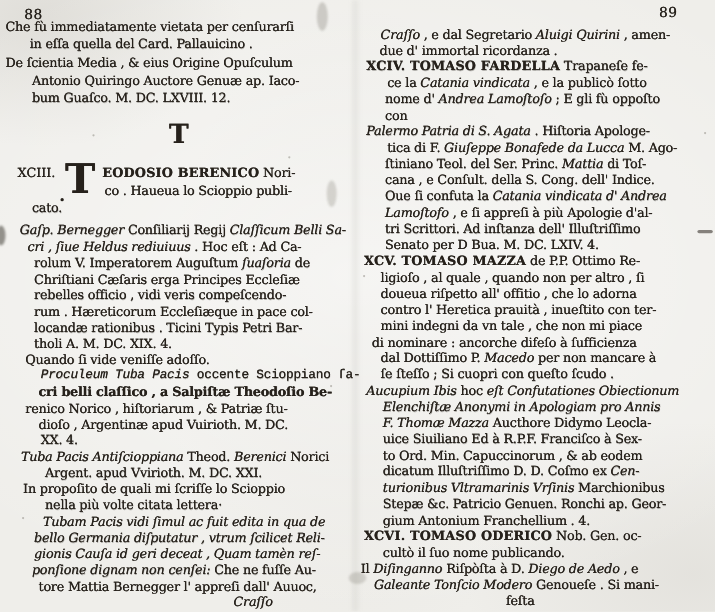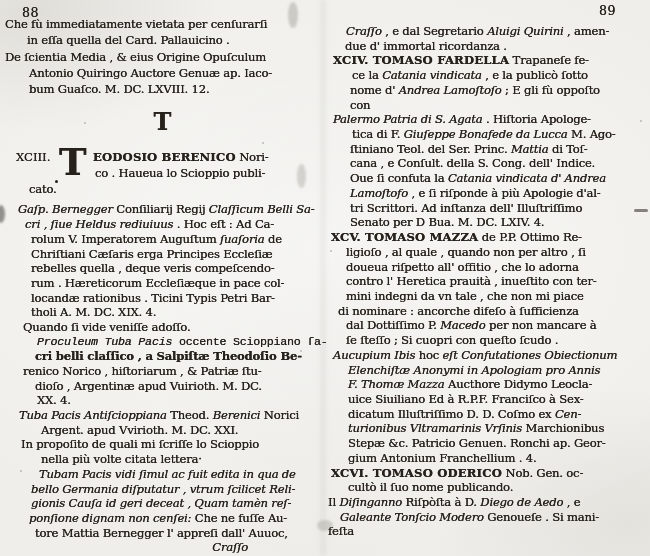--- a/index.html
+++ b/index.html
@@ -78,21 +78,21 @@
         <div class="tl" style="margin-left: 88px;"><span class="bd">EODOSIO BERENICO</span><span> Nori-</span></div>
         <div class="tl" style="margin-left: 90px;"><span>co . Haueua lo Scioppio publi-</span></div>
         <div class="tl" style="margin-left: 24px;"><span>cato.</span></div>
       </div>
   </div>
   <div id="body-lines">
       <div class="tl" style="margin-left: 13px;"><span class="it">Gaſp. Bernegger</span><span> Conſiliarij Regij </span><span class="it">Claſſicum Belli Sa-</span></div>
       <div class="tl" style="margin-left: 20px;"><span class="it">cri , ſiue Heldus rediuiuus</span><span> . Hoc eſt : Ad Ca-</span></div>
       <div class="tl" style="margin-left: 26px;"><span>rolum V. Imperatorem Auguſtum </span><span class="it">ſuaſoria</span><span> de</span></div>
       <div class="tl" style="margin-left: 26px;"><span>Chriſtiani Cæſaris erga Principes Eccleſiæ</span></div>
-      <div class="tl" style="margin-left: 26px;"><span>rebelles quella , deque veris compeſcendo-</span></div>
+      <div class="tl" style="margin-left: 26px;"><span>rebelles officio , vidi veris compeſcendo-</span></div>
       <div class="tl" style="margin-left: 26px;"><span>rum . Hæreticorum Eccleſiæque in pace col-</span></div>
       <div class="tl" style="margin-left: 26px;"><span>locandæ rationibus . Ticini Typis Petri Bar-</span></div>
       <div class="tl" style="margin-left: 26px;"><span>tholi A. M. DC. XIX. 4.</span></div>
       <div class="tl" style="margin-left: 18px;"><span>Quando ſi vide veniſſe adoſſo.</span></div>
       <div class="tl" style="margin-left: 32px; font-family: Liberation Mono, monospace;"><span class="it">Proculeum Tuba Pacis</span><span> occente Scioppiano ſa-</span></div>
       <div class="tl" style="margin-left: 30px; font-weight: bold;"><span>cri belli claſſico , a Salpiſtæ Theodoſio Be-</span></div>
       <div class="tl" style="margin-left: 18px;"><span>renico Norico , hiſtoriarum , &amp; Patriæ ſtu-</span></div>
       <div class="tl" style="margin-left: 30px;"><span>dioſo , Argentinæ apud Vuirioth. M. DC.</span></div>
       <div class="tl" style="margin-left: 32px;"><span>XX. 4.</span></div>
       <div class="tl" style="margin-left: 14px;"><span class="it">Tuba Pacis Antiſcioppiana</span><span> Theod. </span><span class="it">Berenici</span><span> Norici</span></div>
@@ -114,44 +114,45 @@
       <div class="tl" style="margin-left: 17px;"><span>due d' immortal ricordanza .</span></div>
       <div class="tl" style="margin-left: 5px;"><span class="bd">XCIV. TOMASO FARDELLA</span><span> Trapaneſe fe-</span></div>
       <div class="tl" style="margin-left: 24px;"><span>ce la </span><span class="it">Catania vindicata</span><span> , e la publicò ſotto</span></div>
       <div class="tl" style="margin-left: 22px;"><span>nome d' </span><span class="it">Andrea Lamoſtoſo</span><span> ; E gli fù oppoſto</span></div>
       <div class="tl" style="margin-left: 22px;"><span>con</span></div>
       <div class="tl" style="margin-left: 5px;"><span class="it">Palermo Patria di S. Agata</span><span> . Hiſtoria Apologe-</span></div>
       <div class="tl" style="margin-left: 24px;"><span>tica di F. </span><span class="it">Giuſeppe Bonafede da Lucca</span><span> M. Ago-</span></div>
       <div class="tl" style="margin-left: 22px;"><span>ſtiniano Teol. del Ser. Princ. </span><span class="it">Mattia</span><span> di Toſ-</span></div>
       <div class="tl" style="margin-left: 22px;"><span>cana , e Conſult. della S. Cong. dell' Indice.</span></div>
       <div class="tl" style="margin-left: 22px;"><span>Oue ſi confuta la </span><span class="it">Catania vindicata d' Andrea</span></div>
-      <div class="tl" style="margin-left: 22px;"><span class="it">Lamoſtofo</span><span> , e ſi riſponde à più Apologie d'al-</span></div>
+      <div class="tl" style="margin-left: 22px;"><span class="it">Lamoſtofo</span><span> , e ſi appreſi à più Apologie d'al-</span></div>
       <div class="tl" style="margin-left: 22px;"><span>tri Scrittori. Ad inſtanza dell' Illuſtriſſimo</span></div>
       <div class="tl" style="margin-left: 22px;"><span>Senato per D Bua. M. DC. LXIV. 4.</span></div>
       <div class="tl" style="margin-left: 3px;"><span class="bd">XCV. TOMASO MAZZA</span><span> de P.P. Ottimo Re-</span></div>
       <div class="tl" style="margin-left: 18px;"><span>ligioſo , al quale , quando non per altro , ſi</span></div>
       <div class="tl" style="margin-left: 18px;"><span>doueua riſpetto all' offitio , che lo adorna</span></div>
       <div class="tl" style="margin-left: 18px;"><span>contro l' Heretica prauità , inueſtito con ter-</span></div>
       <div class="tl" style="margin-left: 18px;"><span>mini indegni da vn tale , che non mi piace</span></div>
       <div class="tl" style="margin-left: 10px;"><span>di nominare : ancorche difeſo à ſufficienza</span></div>
       <div class="tl" style="margin-left: 18px;"><span>dal Dottiſſimo P. </span><span class="it">Macedo</span><span> per non mancare à</span></div>
       <div class="tl" style="margin-left: 18px;"><span>ſe ſteſſo ; Si cuopri con queſto ſcudo .</span></div>
       <div class="tl" style="margin-left: 5px;"><span class="it">Aucupium Ibis</span><span> hoc </span><span class="it">eſt</span><span> </span><span class="it">Confutationes Obiectionum</span></div>
       <div class="tl" style="margin-left: 20px;"><span class="it">Elenchiſtæ Anonymi in Apologiam pro Annis</span></div>
       <div class="tl" style="margin-left: 20px;"><span class="it">F. Thomæ Mazza</span><span> Aucthore Didymo Leocla-</span></div>
       <div class="tl" style="margin-left: 20px;"><span>uice Siuiliano Ed à R.P.F. Franciſco à Sex-</span></div>
+      <div class="tl" style="margin-left: 20px;"><span>to Ord. Min. Capuccinorum , &amp; ab eodem</span></div>
       <div class="tl" style="margin-left: 20px;"><span>dicatum Illuſtriſſimo D. D. Coſmo ex </span><span class="it">Cen-</span></div>
       <div class="tl" style="margin-left: 20px;"><span class="it">turionibus Vltramarinis Vrſinis</span><span> Marchionibus</span></div>
       <div class="tl" style="margin-left: 20px;"><span>Stepæ &amp;c. Patricio Genuen. Ronchi ap. Geor-</span></div>
       <div class="tl" style="margin-left: 20px;"><span>gium Antonium Franchellium . 4.</span></div>
       <div class="tl" style="margin-left: 3px;"><span class="bd">XCVI. TOMASO ODERICO</span><span> Nob. Gen. oc-</span></div>
       <div class="tl" style="margin-left: 20px;"><span>cultò il ſuo nome publicando.</span></div>
       <div class="tl"><span>Il </span><span class="it">Diſinganno</span><span> Riſpòſta à D. </span><span class="it">Diego de Aedo</span><span> , e</span></div>
       <div class="tl" style="margin-left: 12px;"><span class="it">Galeante Tonſcio Modero</span><span> Genoueſe . Si mani-</span></div>
-      <div class="tl" style="text-align: left; margin-right: 16px;"><span>feſta</span></div>
+      <div class="tl" style="text-align: center; margin-right: 16px;"><span>feſta</span></div>
     </div>
 </div>
 
 <div class="smudge" id="smudge-gutter-top"></div>
 <div class="smudge" id="smudge-gutter-mid"></div>
 <div class="smudge" id="smudge-left-margin"></div>
 <div class="smudge" id="smudge-right-dash"></div>
 <div class="smudge" id="smudge-bottom-squiggle"></div>
 <div id="gutter-band"></div>
 <div class="speck" style="left:84px;top:122px"></div>

